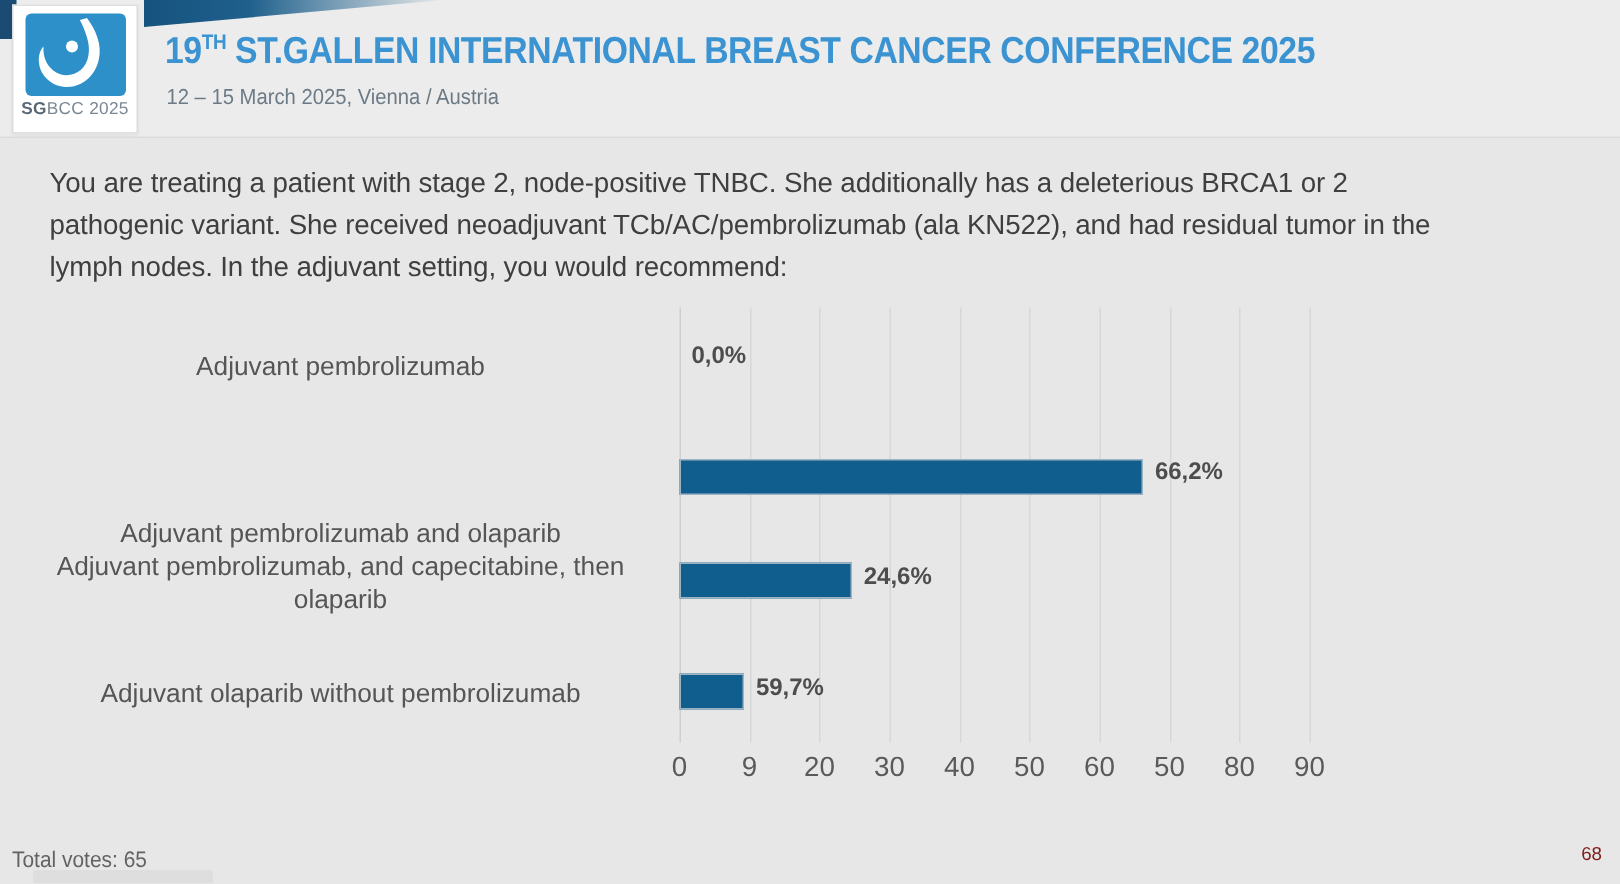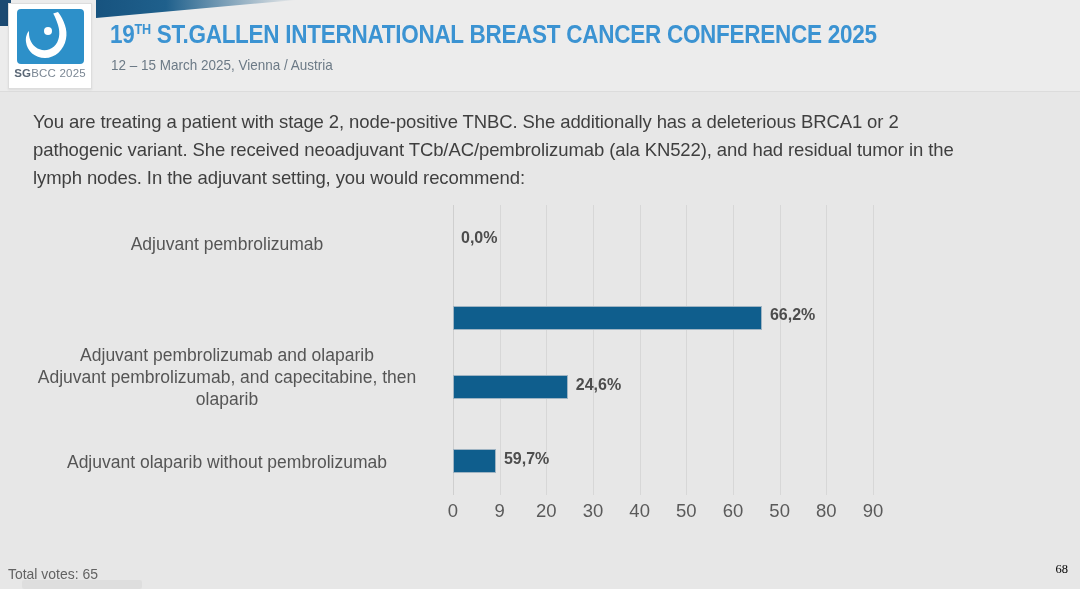--- a/index.html
+++ b/index.html
@@ -178,23 +178,23 @@
     left: 8px; top: 565px;
     font-family: "Liberation Sans Narrow", "Liberation Sans", sans-serif;
     font-size: 15px;
     color: #636363;
     transform: scaleX(0.93);
     transform-origin: left center;
   }
   .footer-page {
     position: absolute;
     right: 12px; top: 562px;
-    font-family: Liberation Serif, serif;
+    font-family: Liberation Sans, sans-serif;
     font-size: 12.5px;
-    color: #000000;
+    color: #7f1d1d;
   }
   .footer-blur {
     position: absolute;
     left: 22px; top: 580px;
     width: 120px; height: 9px;
     background: #dedede;
     border-radius: 2px;
   }
 </style>
 </head>

